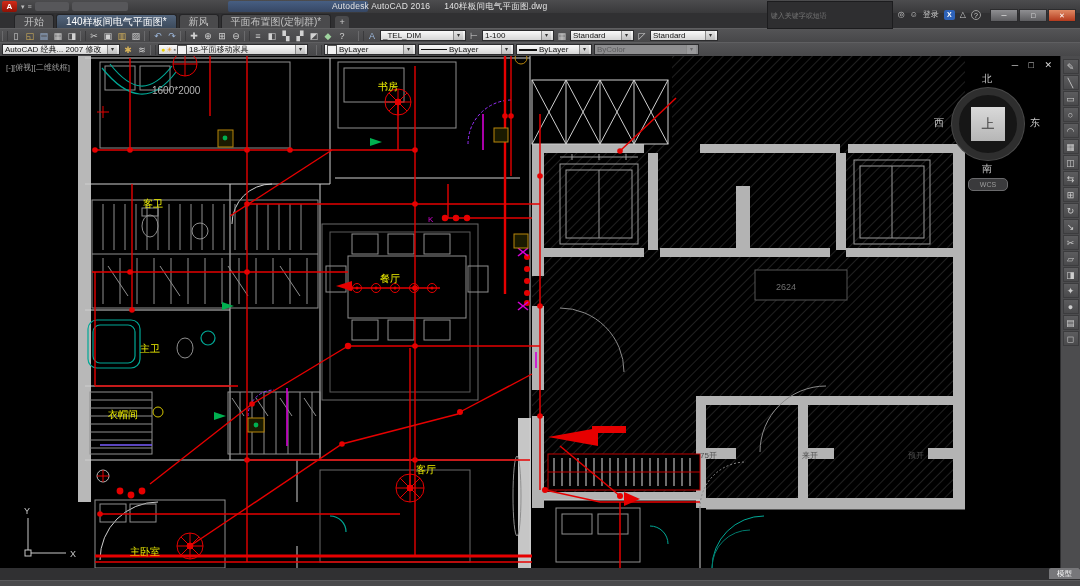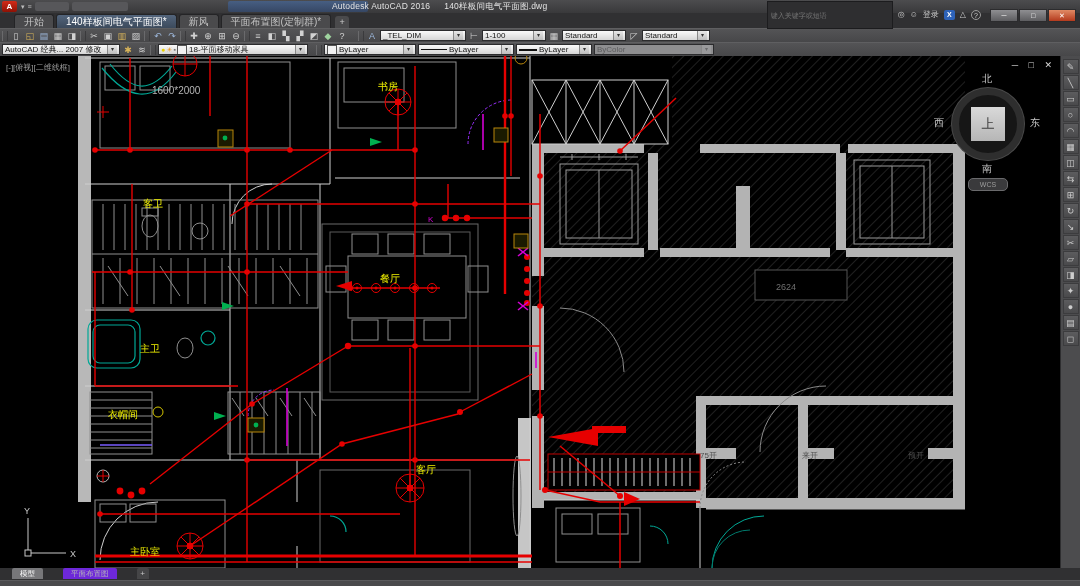--- a/index.html
+++ b/index.html
@@ -65,21 +65,21 @@
   .vc-e{position:absolute;left:92px;top:42px;color:#c8c8c8;font-size:10px;}
   .vc-wcs{position:absolute;left:30px;top:104px;width:38px;height:11px;background:#3a3a3c;border:1px solid #6a6a6c;
           border-radius:5px;color:#9c9c9c;font-size:7px;text-align:center;line-height:11px;}
   .ucs{position:absolute;left:0;top:0;z-index:4;}
   
   .rtool{width:20px;height:512px;background:#4c4c4e;border-left:1px solid #2e2e30;box-sizing:border-box;padding-top:2px;}
   .rt{display:block;width:16px;height:15px;margin:1px auto;color:#cdcdcd;font-size:9px;line-height:15px;
       text-align:center;background:linear-gradient(#5c5c5e,#4a4a4c);border:1px solid #3c3c3e;box-sizing:border-box;}
   .rt-gap{height:5px;}
   
-  .laytabs{height:12px;background:#303032;display:flex;align-items:flex-start;padding-left:12px;gap:20px;}
+  .laytabs{height:12px;background:#303032;display:flex;align-items:flex-end;padding-left:12px;gap:20px;flex-direction:column;}
   .ltab{height:11px;line-height:11px;padding:0 8px;font-size:7.5px;background:#6d28d9;color:#b8b8b8;border-radius:2px 2px 0 0;}
   .ltab.active{background:#77777a;color:#fff;}
   .ltab-plus{width:12px;text-align:center;color:#c8c8c8;background:#454547;height:11px;line-height:11px;border-radius:2px 2px 0 0;font-size:8px;}
   .statusbar{height:6px;background:#4a4a4c;border-top:1px solid #5a5a5c;box-sizing:border-box;}
   text{font-family:"Liberation Sans",sans-serif;}
 </style>
 </head>
 <body>
 
 <div id="app">
@@ -148,21 +148,21 @@
     <span class="ti">◩</span>
     <span class="ti g">◆</span>
     <span class="ti">?</span>
     <span class="grip" style="margin-left:8px"></span>
     <span class="ti b">A</span>
     <div class="dd" style="width:86px">
       <span>_TEL_DIM</span>
       <span class="car">▾</span>
     </div>
     <span class="ti">⊢</span>
-    <div class="dd" style="width:64px">
+    <div class="dd" style="width:72px">
       <span>1-100</span>
       <span class="car">▾</span>
     </div>
     <span class="ti">▦</span>
     <div class="dd" style="width:64px">
       <span>Standard</span>
       <span class="car">▾</span>
     </div>
     <span class="ti">◸</span>
     <div class="dd" style="width:68px">
@@ -198,21 +198,21 @@
     <div class="dd" style="width:96px">
       <span class="lt-sample"></span>
       <span>ByLayer</span>
       <span class="car">▾</span>
     </div>
     <div class="dd" style="width:76px">
       <span class="lw-sample"></span>
       <span>ByLayer</span>
       <span class="car">▾</span>
     </div>
-    <div class="dd dis" style="width:120px">
+    <div class="dd dis" style="width:105px">
       <span>ByColor</span>
       <span class="car">▾</span>
     </div>
   </div>
 
   <div class="main">
     <div class="canvas">
       <div class="vplabel">[-][俯视][二维线框]</div>
       <div class="docbtns">─ □ ✕</div>
 

